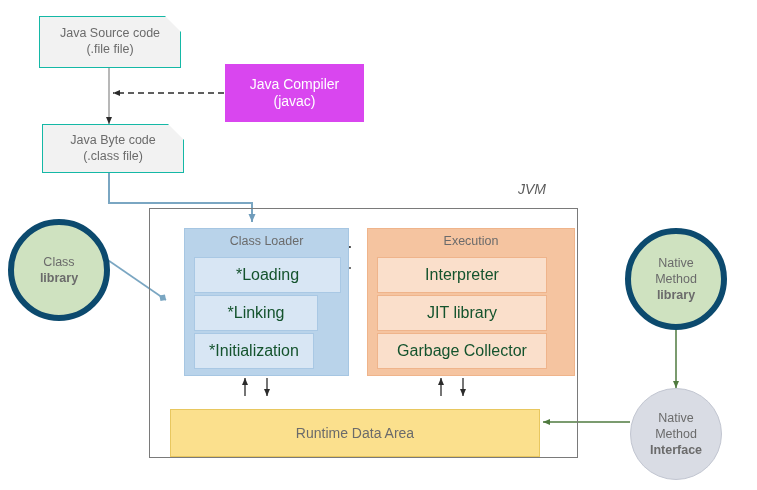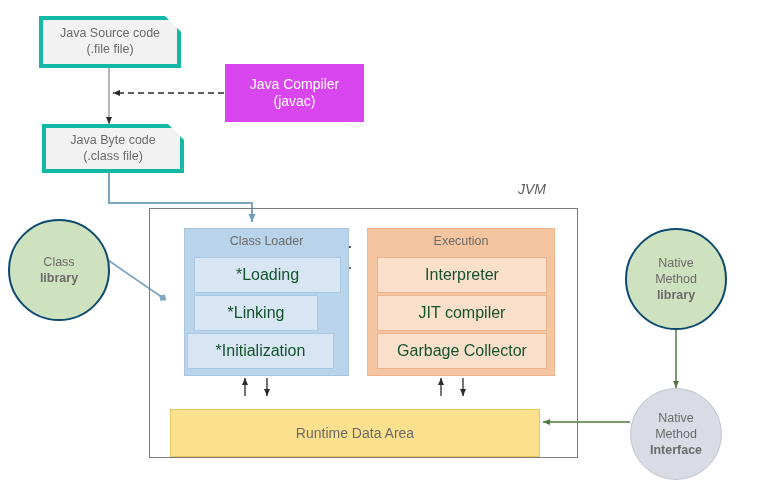--- a/index.html
+++ b/index.html
@@ -24,21 +24,21 @@
     align-items: center;
     justify-content: center;
     text-align: center;
     color: #6b6b6b;
     line-height: 1.25;
   }
 
   
   .doc {
     background: #f2f2f2;
-    border: 4px solid #14b8a6;
+    border: 1px solid #14b8a6;
     clip-path: polygon(0 0, calc(100% - 16px) 0, 100% 16px, 100% 100%, 0 100%);
     font-size: 12.5px;
   }
 
   
   .compiler {
     background: #d946ef;
     color: #ffffff;
     font-size: 14px;
   }
@@ -118,21 +118,21 @@
     flex-direction: column;
     align-items: center;
     justify-content: center;
     text-align: center;
     font-size: 12.5px;
     color: #6b6b6b;
     line-height: 1.3;
   }
   .circle-green {
     background: #cfe2c0;
-    border: 2px solid #0c4a6e;
+    border: 6px solid #0c4a6e;
     align-items: center;
   }
   .circle-gray {
     background: #d9dce4;
     border: 1px solid #c2c6d1;
   }
   .bold {
     font-weight: bold;
   }
 
@@ -210,32 +210,32 @@
   </div>
 
   <div class="group group-blue" style="left:169px; top:228px; width:165px; height:148px;">
     <div class="group-title" style="top:5px;">Class Loader</div>
     <div class="sub sub-blue" style="left:9px; top:28px; width:147px; height:36px;">
       <span>*Loading</span>
     </div>
     <div class="sub sub-blue" style="left:9px; top:66px; width:124px; height:36px;">
       <span>*Linking</span>
     </div>
-    <div class="sub sub-blue" style="left:2px; top:104px; width:147px; height:36px;">
+    <div class="sub sub-blue" style="left:9px; top:104px; width:120px; height:36px;">
       <span>*Initialization</span>
     </div>
   </div>
 
-  <div class="group group-orange" style="left:352px; top:228px; width:188px; height:148px;padding-left:16px;">
+  <div class="group group-orange" style="left:352px; top:228px; width:208px; height:148px;padding-left:16px;">
     <div class="group-title" style="top:5px;">Execution</div>
     <div class="sub sub-orange" style="left:9px; top:28px; width:170px; height:36px;">
       <span>Interpreter</span>
     </div>
     <div class="sub sub-orange" style="left:9px; top:66px; width:170px; height:36px;">
-      <span>JIT compiler</span>
+      <span>JIT library</span>
     </div>
     <div class="sub sub-orange" style="left:9px; top:104px; width:170px; height:36px;">
       <span>Garbage Collector</span>
     </div>
   </div>
 
   <div class="runtime" style="left:170px; top:409px; width:370px; height:48px;">
     <span>Runtime Data Area</span>
   </div>
 

